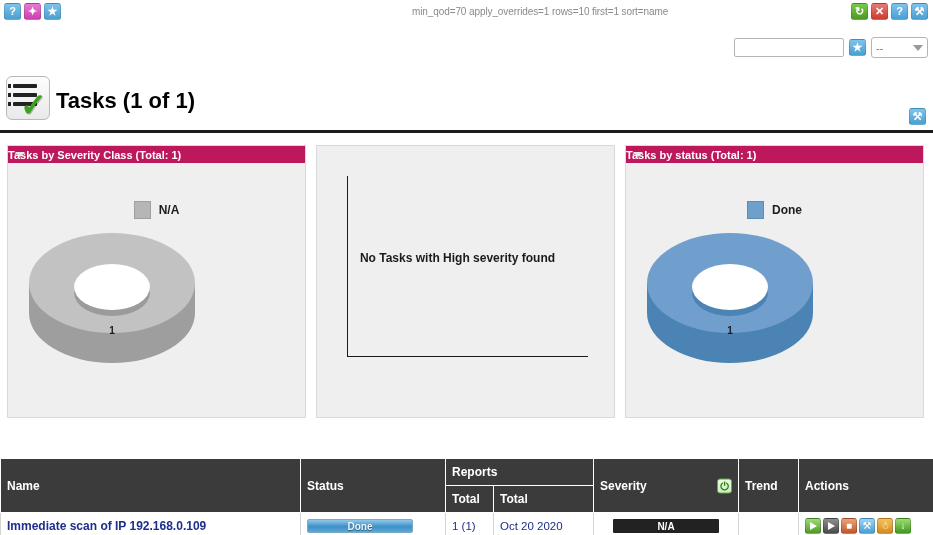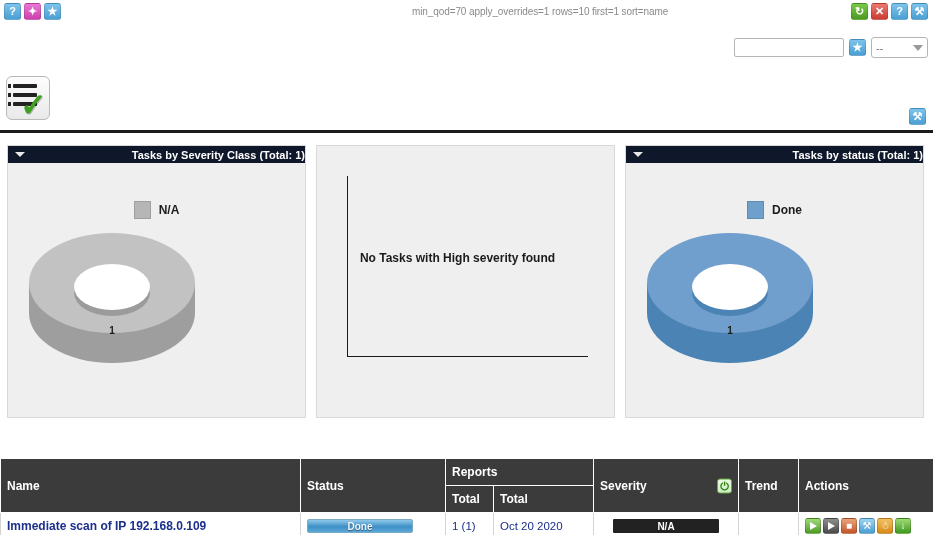--- a/index.html
+++ b/index.html
@@ -211,28 +211,28 @@
     gap: 10px;
   }
   .panel {
     width: 299px;
     background: #efefef;
     border: 1px solid #d9d9d9;
     box-sizing: border-box;
   }
   .panel-head {
     height: 17px;
-    background: #0f172a;
+    background: #be185d;
     color: #fff;
     font-size: 11px;
     font-weight: bold;
     display: flex;
     align-items: center;
     position: relative;
-    justify-content: flex-end;
+    justify-content: flex-start;
     overflow: hidden;
     white-space: nowrap;
   }
   .panel-head .chev {
     position: absolute;
     left: 7px;
     top: 6px;
     width: 0; height: 0;
     border-left: 5px solid transparent;
     border-right: 5px solid transparent;
@@ -486,20 +486,21 @@
         </span>
       <span class="ln">
           <i class="dot"></i>
         </span>
       <span class="ln">
           <i class="dot"></i>
         </span>
     </div>
     <div class="check">✓</div>
   </div>
+  <div class="page-title">Tasks (1 of 1)</div>
   <span class="sqicon ic-edit title-edit">⚒</span>
   <div class="title-rule"></div>
 </div>
 
 <div class="dash">
 
   <div class="panel">
     <div class="panel-head">
       <span class="chev"></span>
       <span>Tasks by Severity Class (Total: 1)</span>

